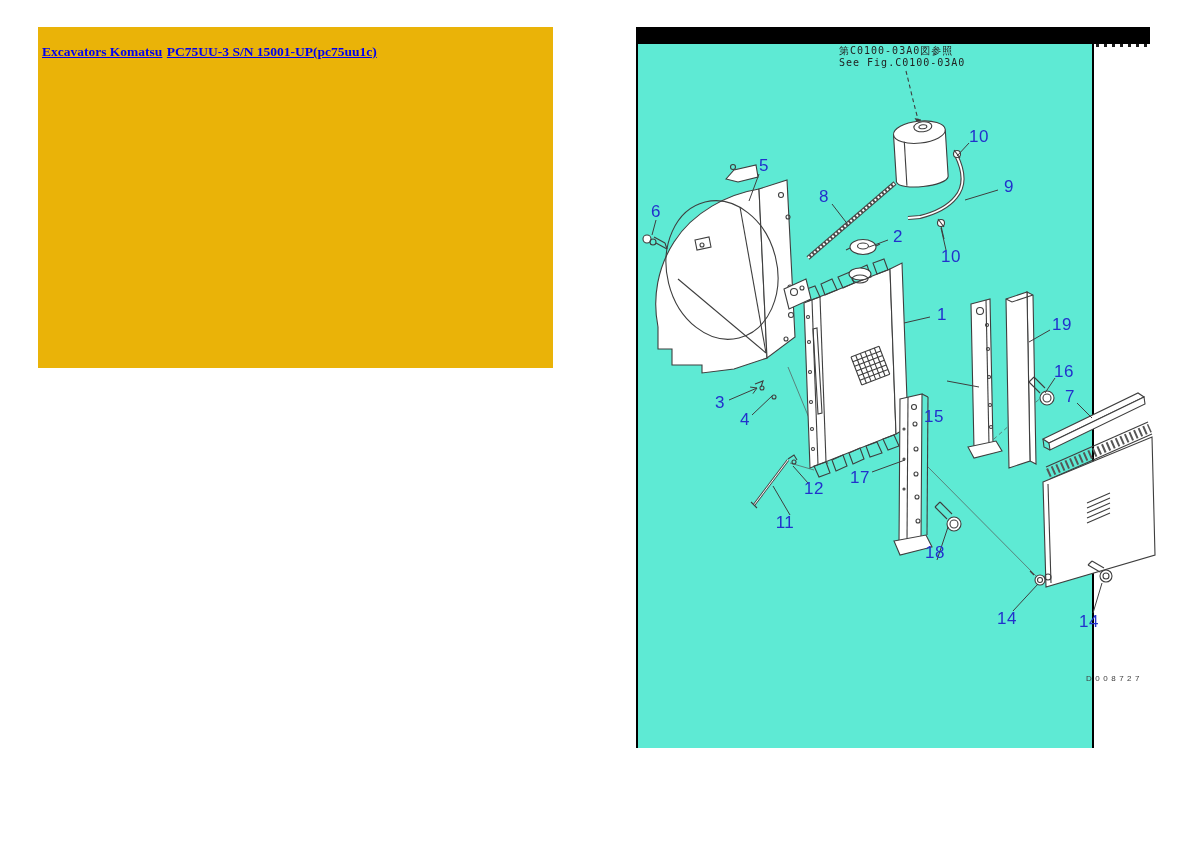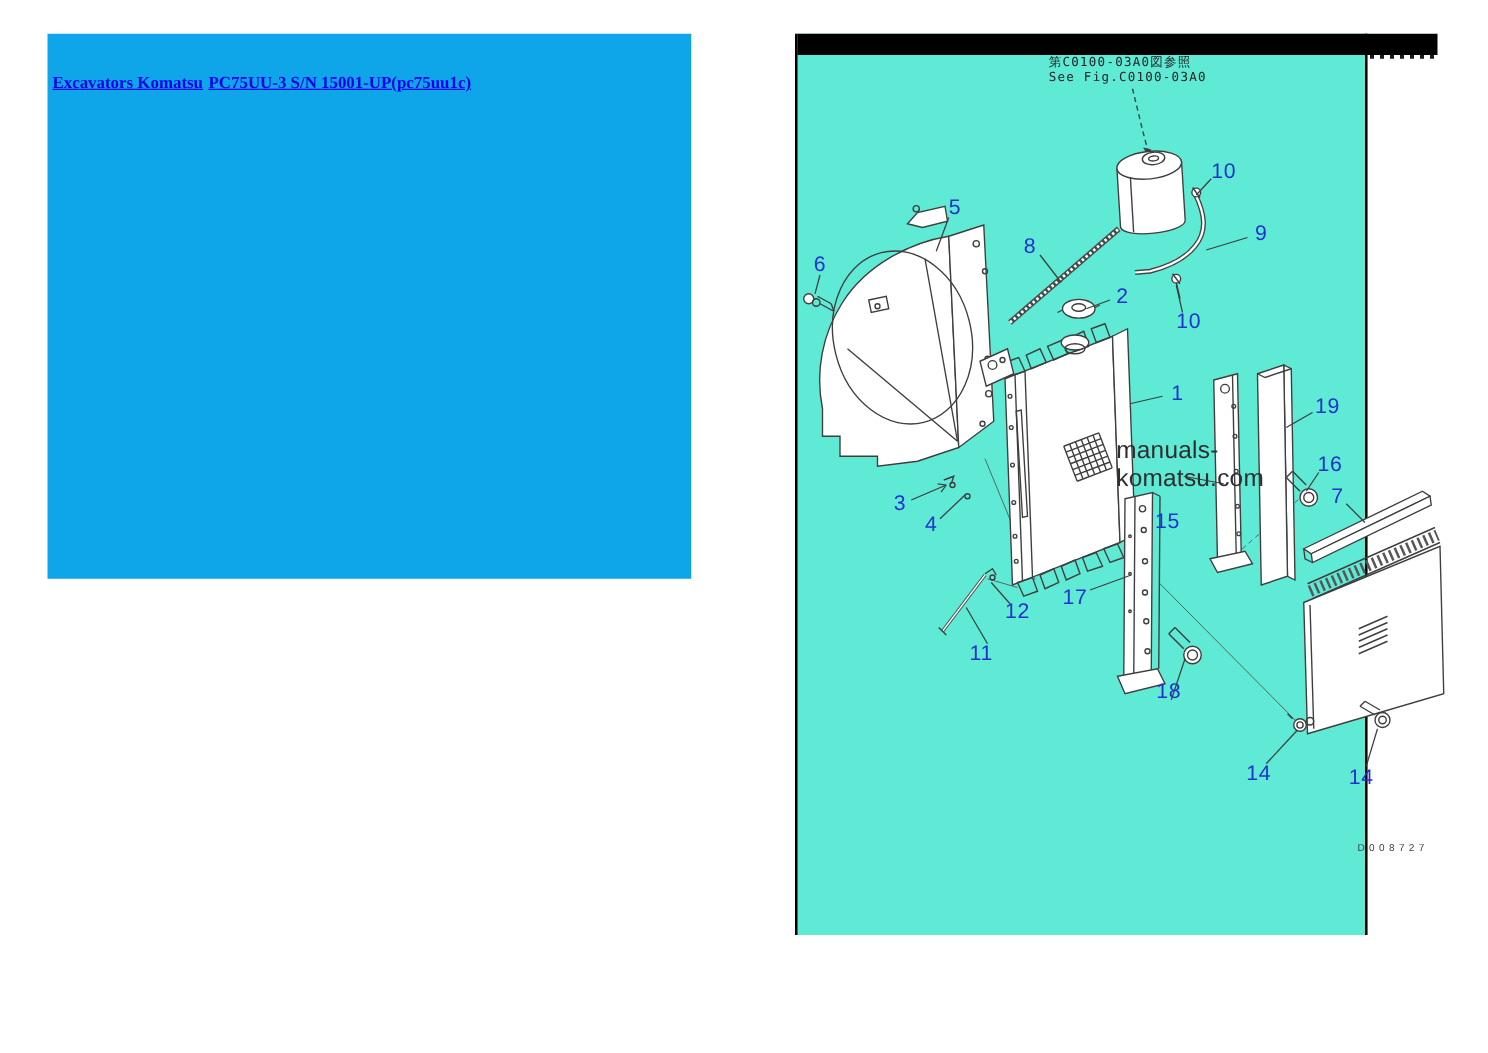--- a/index.html
+++ b/index.html
@@ -1,21 +1,21 @@
 <!DOCTYPE html>
 <html style="--callout: #2231cc;"><head>
 <meta charset="utf-8">
 <style>
   *{margin:0;padding:0;box-sizing:border-box}
   html,body{width:1190px;height:842px;background:#fff;overflow:hidden;
     font-family:"Liberation Sans",sans-serif;position:relative}
 
   
-  .black-panel{position:absolute;left:38px;top:27px;width:515px;height:436px;
-    background:#0ea5e9;padding:30px 4px 0 4px}
+  .black-panel{position:absolute;left:38px;top:27px;width:515px;height:341px;
+    background:#eab308;padding:15px 4px 0 4px}
   .black-panel a{color:#0000EE;text-decoration:underline;
     font-family:"Liberation Serif",serif;font-weight:bold;font-size:13.5px;
     white-space:nowrap}
 
   
   .diagram-panel{position:absolute;left:636px;top:27px;width:458px;height:721px;
     border-left:2px solid #000;border-right:2px solid #000;background:#5eead4}
   .top-bar{position:absolute;left:0;top:0;width:512px;height:17px;background:#000}
   .bar-ticks{position:absolute;left:458px;top:17px;width:56px;height:3px;
     background:repeating-linear-gradient(90deg,#1a1a1a 0 3px,transparent 3px 8px)}
@@ -279,21 +279,20 @@
         <line x1="234" y1="445" x2="267" y2="433"></line>
         <line x1="152" y1="488" x2="135" y2="459"></line>
         <line x1="299" y1="533" x2="310" y2="500"></line>
         <line x1="375" y1="584" x2="400" y2="557"></line>
         <line x1="455" y1="586" x2="464" y2="556"></line>
       </g>
   </svg>
 
   <div class="fig-ref"><span>第C0100-03A0図参照</span><br><span>See Fig.C0100-03A0</span></div>
 
-  <div class="watermark">manuals-komatsu.com</div>
 
   <div class="drawing-code">D008727</div>
 
   <div class="callout-layer" id="callout-layer">
       <div class="callout" style="left: 341px; top: 110px;">10</div>
       <div class="callout" style="left: 371px; top: 160px;">9</div>
       <div class="callout" style="left: 126px; top: 139px;">5</div>
       <div class="callout" style="left: 186px; top: 170px;">8</div>
       <div class="callout" style="left: 18px; top: 185px;">6</div>
       <div class="callout" style="left: 260px; top: 210px;">2</div>

